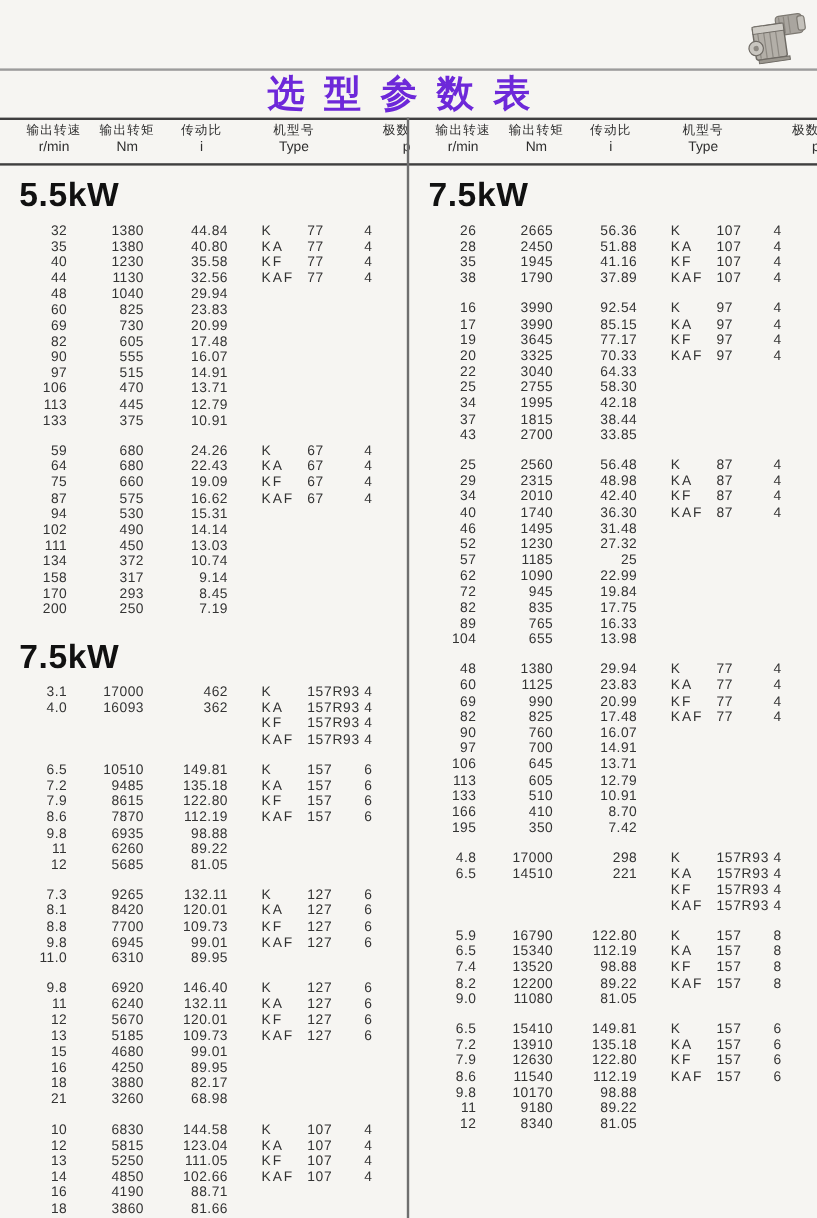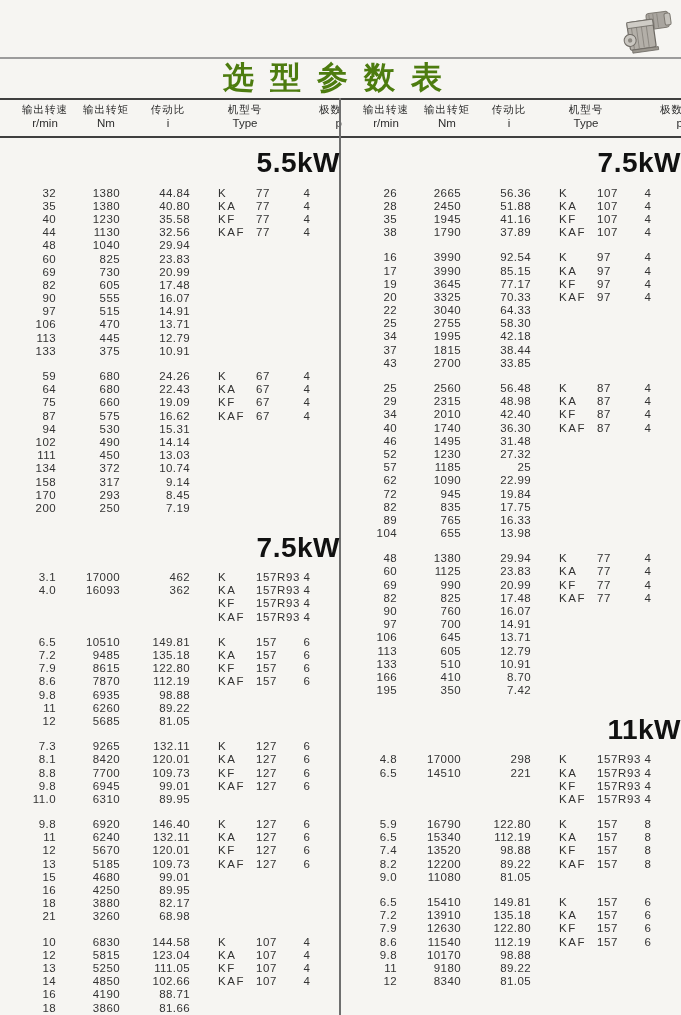--- a/index.html
+++ b/index.html
@@ -10,21 +10,21 @@
     color:#3a3a3a;
   }
   .rule{position:absolute;left:0;width:681px;}
   .rule-top{top:57px;height:2px;background:#9c9c9c;}
   .rule-title{top:98px;height:2px;background:#3f3f3f;}
   .rule-head{top:136px;height:2px;background:#3f3f3f;}
   .v-divider{position:absolute;top:98px;left:339px;width:2px;height:917px;background:#6f6f6f;}
 
   .page-title{
     position:absolute;top:59px;left:0;width:681px;height:38px;
-    text-align:center;font-size:31px;font-weight:bold;color:#4d7c0f;
+    text-align:center;font-size:31px;font-weight:bold;color:#6d28d9;
     letter-spacing:16px;line-height:38px;white-space:nowrap;
   }
   .photo{position:absolute;top:6px;left:620px;width:54px;height:50px;}
 
   .thead{position:absolute;top:99px;left:0;width:559px;height:37px;}
   .thead-half{position:absolute;top:0;width:340px;height:37px;}
   .thead-half.left{left:0;}
   .thead-half.right{left:341px;}
   .th{position:absolute;top:3px;width:70px;text-align:center;}
   .th .cn{font-size:10.5px;color:#2e2e2e;letter-spacing:1px;line-height:14px;}
@@ -34,21 +34,21 @@
   .th:nth-child(3){left:133px;}
   .th:nth-child(4){left:210px;}
   .th:nth-child(5){left:272px;text-align:right;}
 
   .content{position:absolute;top:137px;left:0;width:681px;height:878px;display:flex;}
   .tcol{width:340px;overflow:hidden;}
   .tcol.right{width:341px;padding-left:1px;box-sizing:border-box;}
 
   .kw-title{
     font-size:28px;font-weight:bold;color:#111;
-    margin:10px 0 7px 16px;line-height:32px;letter-spacing:0.5px;text-align:right;
+    margin:10px 0 7px 16px;line-height:32px;letter-spacing:0.5px;
   }
   .tcol .kw-title:not(:first-child){margin-top:17px;}
   .block{margin-bottom:12px;}
   .row{display:flex;height:13.2px;align-items:center;font-size:11.5px;letter-spacing:0.4px;color:#333;}
   .c-speed{width:56px;text-align:right;}
   .c-torque{width:64px;text-align:right;}
   .c-ratio{width:70px;text-align:right;}
   .c-type{width:38px;margin-left:28px;text-align:left;letter-spacing:1.6px;}
   .c-size{width:48px;text-align:left;letter-spacing:0.6px;}
   .c-poles{width:18px;margin-left:-6px;text-align:center;}
@@ -887,21 +887,20 @@
         </div>
         <div class="row">
           <span class="c-speed">195</span>
           <span class="c-torque">350</span>
           <span class="c-ratio">7.42</span>
           <span class="c-type"></span>
           <span class="c-size"></span>
           <span class="c-poles"></span>
         </div>
       </div>
-      <div class="kw-title">11kW</div>
       <div class="block">
         <div class="row">
           <span class="c-speed">4.8</span>
           <span class="c-torque">17000</span>
           <span class="c-ratio">298</span>
           <span class="c-type">K</span>
           <span class="c-size">157R93</span>
           <span class="c-poles">4</span>
         </div>
         <div class="row">

